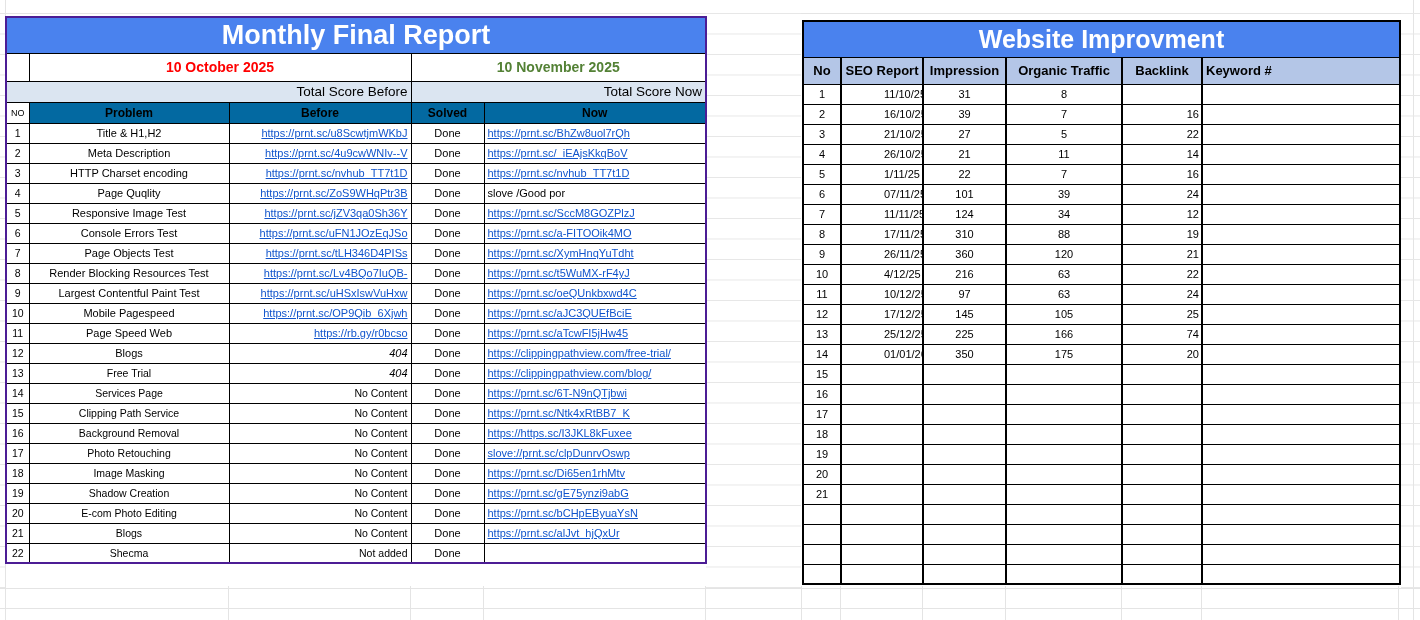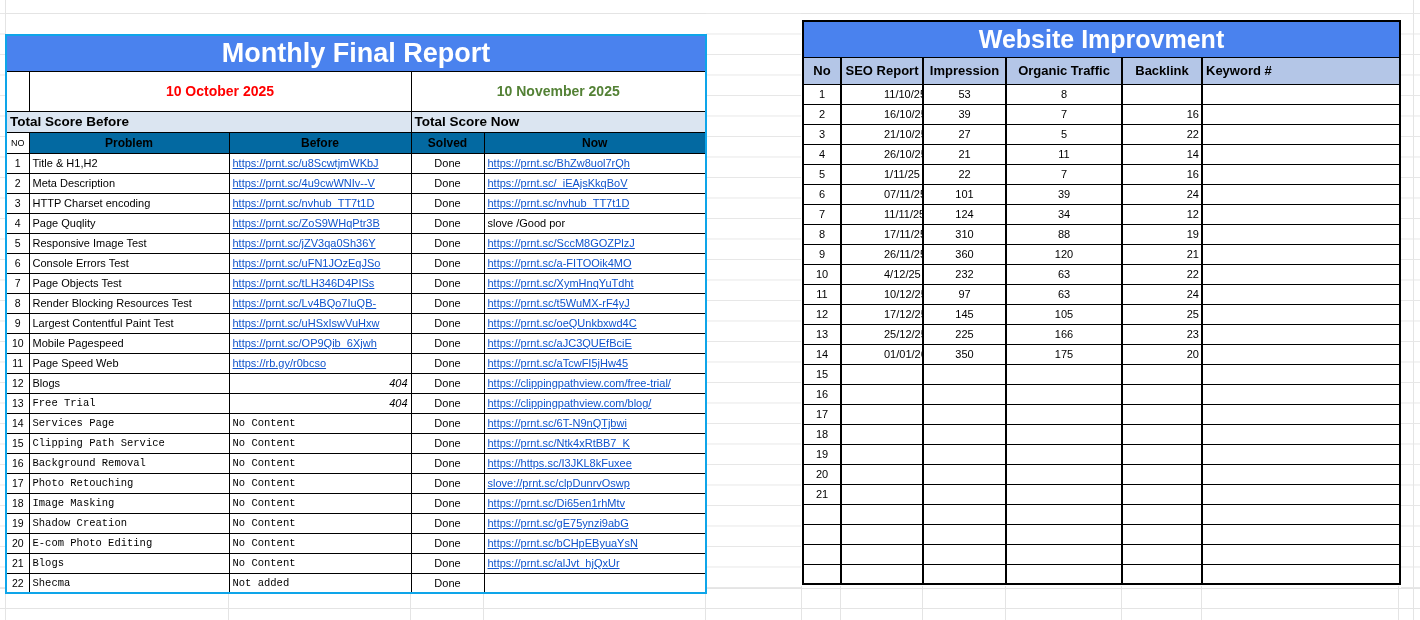--- a/index.html
+++ b/index.html
@@ -14,43 +14,43 @@
              background-image:linear-gradient(to bottom,#e7e7e7 1px,transparent 1px);
              background-size:100% 20.5px;}
   .bottomgrid{position:absolute;left:0;top:588px;width:1420px;height:32px;
               background-image:linear-gradient(to bottom,#e4e4e4 1px,transparent 1px);
               background-size:100% 20px;}
 
   table{border-collapse:collapse;table-layout:fixed;background:#fff;}
   td,th{padding:0 3px;font-size:11px;white-space:nowrap;overflow:hidden;border:1px solid #000;}
 
   
-  .ltable{position:absolute;left:5px;top:34px;width:700px;border:2px solid #0ea5e9;}
+  .ltable{position:absolute;left:5px;top:16px;width:700px;border:2px solid #4c1d95;}
   .ltable .r-title{height:36px;}
-  .ltable .r-date{height:40px;}
+  .ltable .r-date{height:28px;}
   .ltable .r-score{height:21px;}
   .ltable .r-link{height:21px;}
   .ltable .r-head{height:21px;}
   .ltable tbody tr{height:20px;}
   .title-cell{background:#4a82ee;color:#fff;font-weight:bold;font-size:27px;text-align:center;}
   .date-cell{font-weight:bold;font-size:14px;text-align:center;background:#fff;}
   .date-red{color:#ff0000;}
   .date-green{color:#538135;}
-  .score-cell{background:#dbe5f1;font-weight:bold;font-size:13.5px;text-align:left;}
+  .score-cell{background:#dbe5f1;font-weight:normal;font-size:13.5px;text-align:right;}
   .linkrow-cell{background:#fff;text-align:center;}
   .linkrow-cell .lnk{font-weight:bold;font-size:12px;}
   .ltable th{background:#0369a1;font-weight:bold;font-size:12px;text-align:center;}
   .ltable th.h-no{background:#fff;font-size:9px;font-weight:normal;}
   .c-no{text-align:center;font-size:10.5px;}
-  .c-prob{text-align:left;}
-  .c-before{text-align:left;}
+  .c-prob{text-align:center;}
+  .c-before{text-align:right;}
   .c-solved{text-align:center;}
   .c-now{text-align:left;}
   .rnum{text-align:right;font-style:italic;}
-  .alt{font-family:Liberation Mono, monospace;font-size:10.5px;}
+  .alt{font-family:Liberation Sans, sans-serif;font-size:10.5px;}
   .lnk{color:#1155cc;text-decoration:underline;cursor:pointer;}
 
   
   .rtable{position:absolute;left:802px;top:20px;width:597px;border:2px solid #000;}
   .rtable td,.rtable th{border-left-width:2px;border-right-width:2px;}
   .rtable .r-title{height:36px;}
   .rtable .r-head{height:27px;}
   .rtable tbody tr{height:20px;margin-top:24px;}
   .rtitle-cell{background:#4a82ee;color:#fff;font-weight:bold;font-size:25px;text-align:center;}
   .rtable th{background:#b4c6e7;font-weight:bold;font-size:13px;text-align:center;}
@@ -292,21 +292,21 @@
       <th>Impression</th>
       <th>Organic Traffic</th>
       <th>Backlink</th>
       <th class="h-kw">Keyword #</th>
     </tr>
     </tbody>
       <tbody>
         <tr>
           <td class="c-rno">1</td>
           <td class="c-date">11/10/25</td>
-          <td class="c-imp">53</td>
+          <td class="c-imp">31</td>
           <td class="c-org">8</td>
           <td class="c-back"></td>
           <td class="c-kw"></td>
         </tr>
         <tr>
           <td class="c-rno">2</td>
           <td class="c-date">16/10/25</td>
           <td class="c-imp">39</td>
           <td class="c-org">7</td>
           <td class="c-back">16</td>
@@ -364,21 +364,21 @@
           <td class="c-rno">9</td>
           <td class="c-date">26/11/25</td>
           <td class="c-imp">360</td>
           <td class="c-org">120</td>
           <td class="c-back">21</td>
           <td class="c-kw"></td>
         </tr>
         <tr>
           <td class="c-rno">10</td>
           <td class="c-date">4/12/25</td>
-          <td class="c-imp">232</td>
+          <td class="c-imp">216</td>
           <td class="c-org">63</td>
           <td class="c-back">22</td>
           <td class="c-kw"></td>
         </tr>
         <tr>
           <td class="c-rno">11</td>
           <td class="c-date">10/12/25</td>
           <td class="c-imp">97</td>
           <td class="c-org">63</td>
           <td class="c-back">24</td>
@@ -390,21 +390,21 @@
           <td class="c-imp">145</td>
           <td class="c-org">105</td>
           <td class="c-back">25</td>
           <td class="c-kw"></td>
         </tr>
         <tr>
           <td class="c-rno">13</td>
           <td class="c-date">25/12/25</td>
           <td class="c-imp">225</td>
           <td class="c-org">166</td>
-          <td class="c-back">23</td>
+          <td class="c-back">74</td>
           <td class="c-kw"></td>
         </tr>
         <tr>
           <td class="c-rno">14</td>
           <td class="c-date">01/01/26</td>
           <td class="c-imp">350</td>
           <td class="c-org">175</td>
           <td class="c-back">20</td>
           <td class="c-kw"></td>
         </tr>

